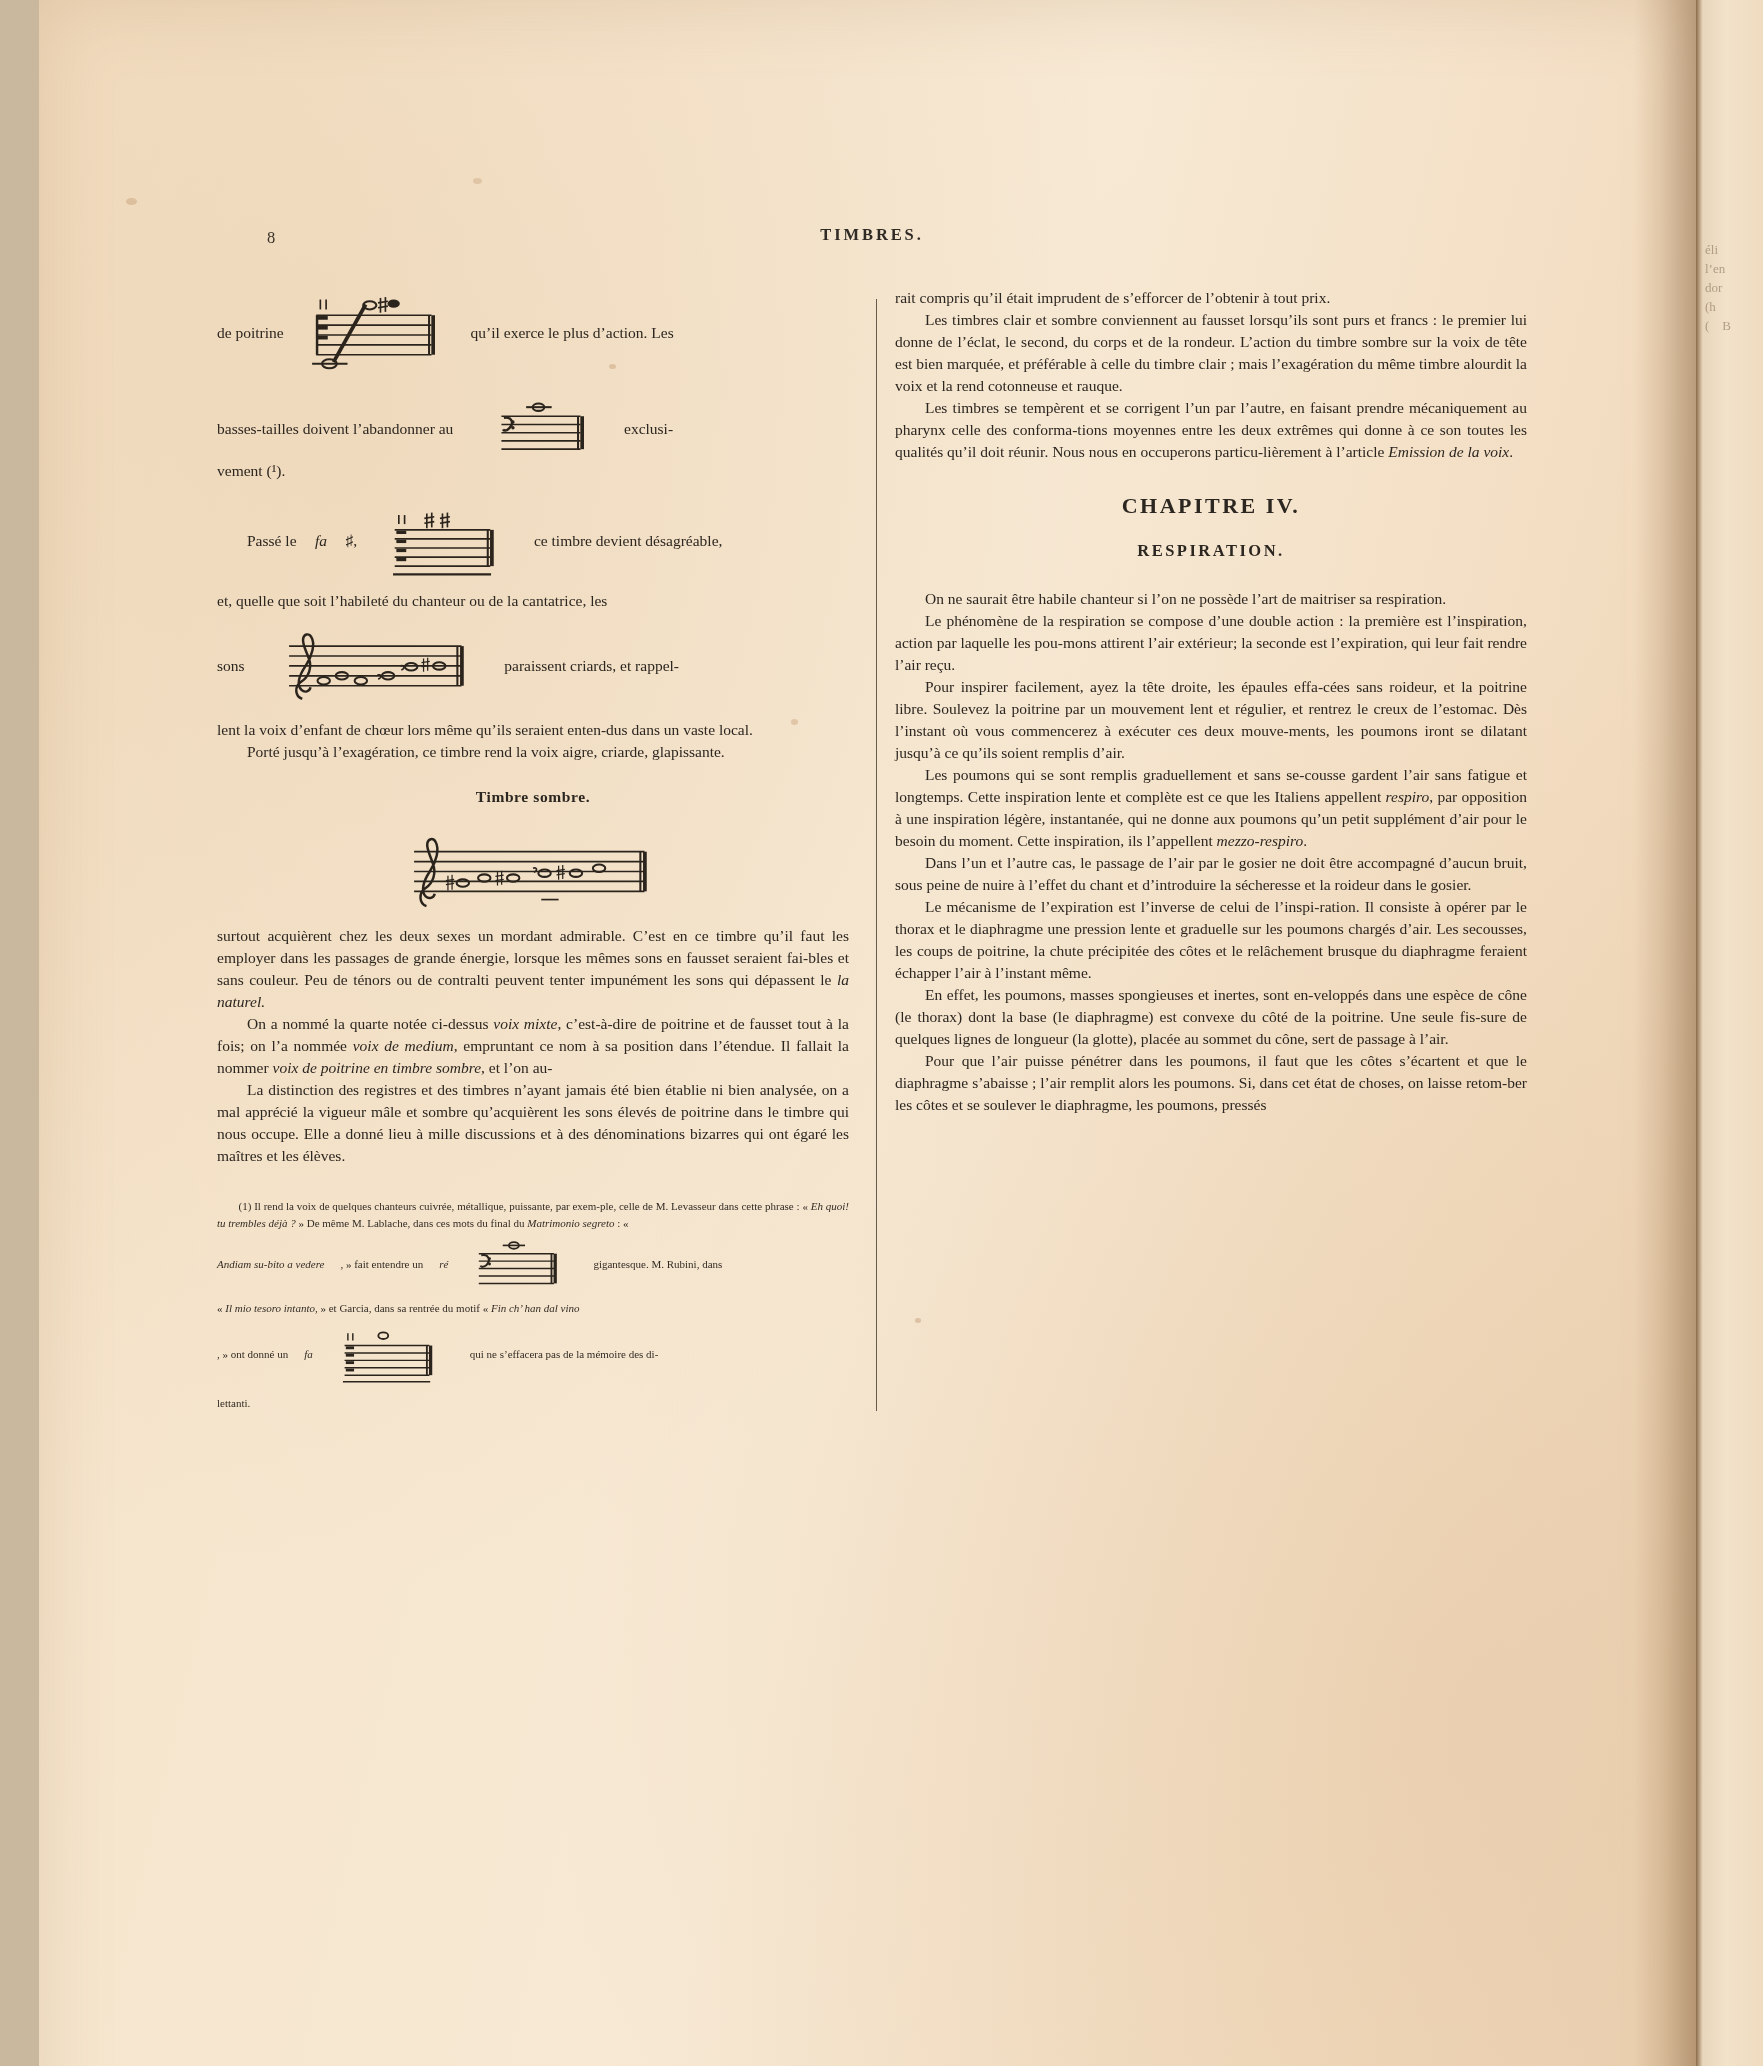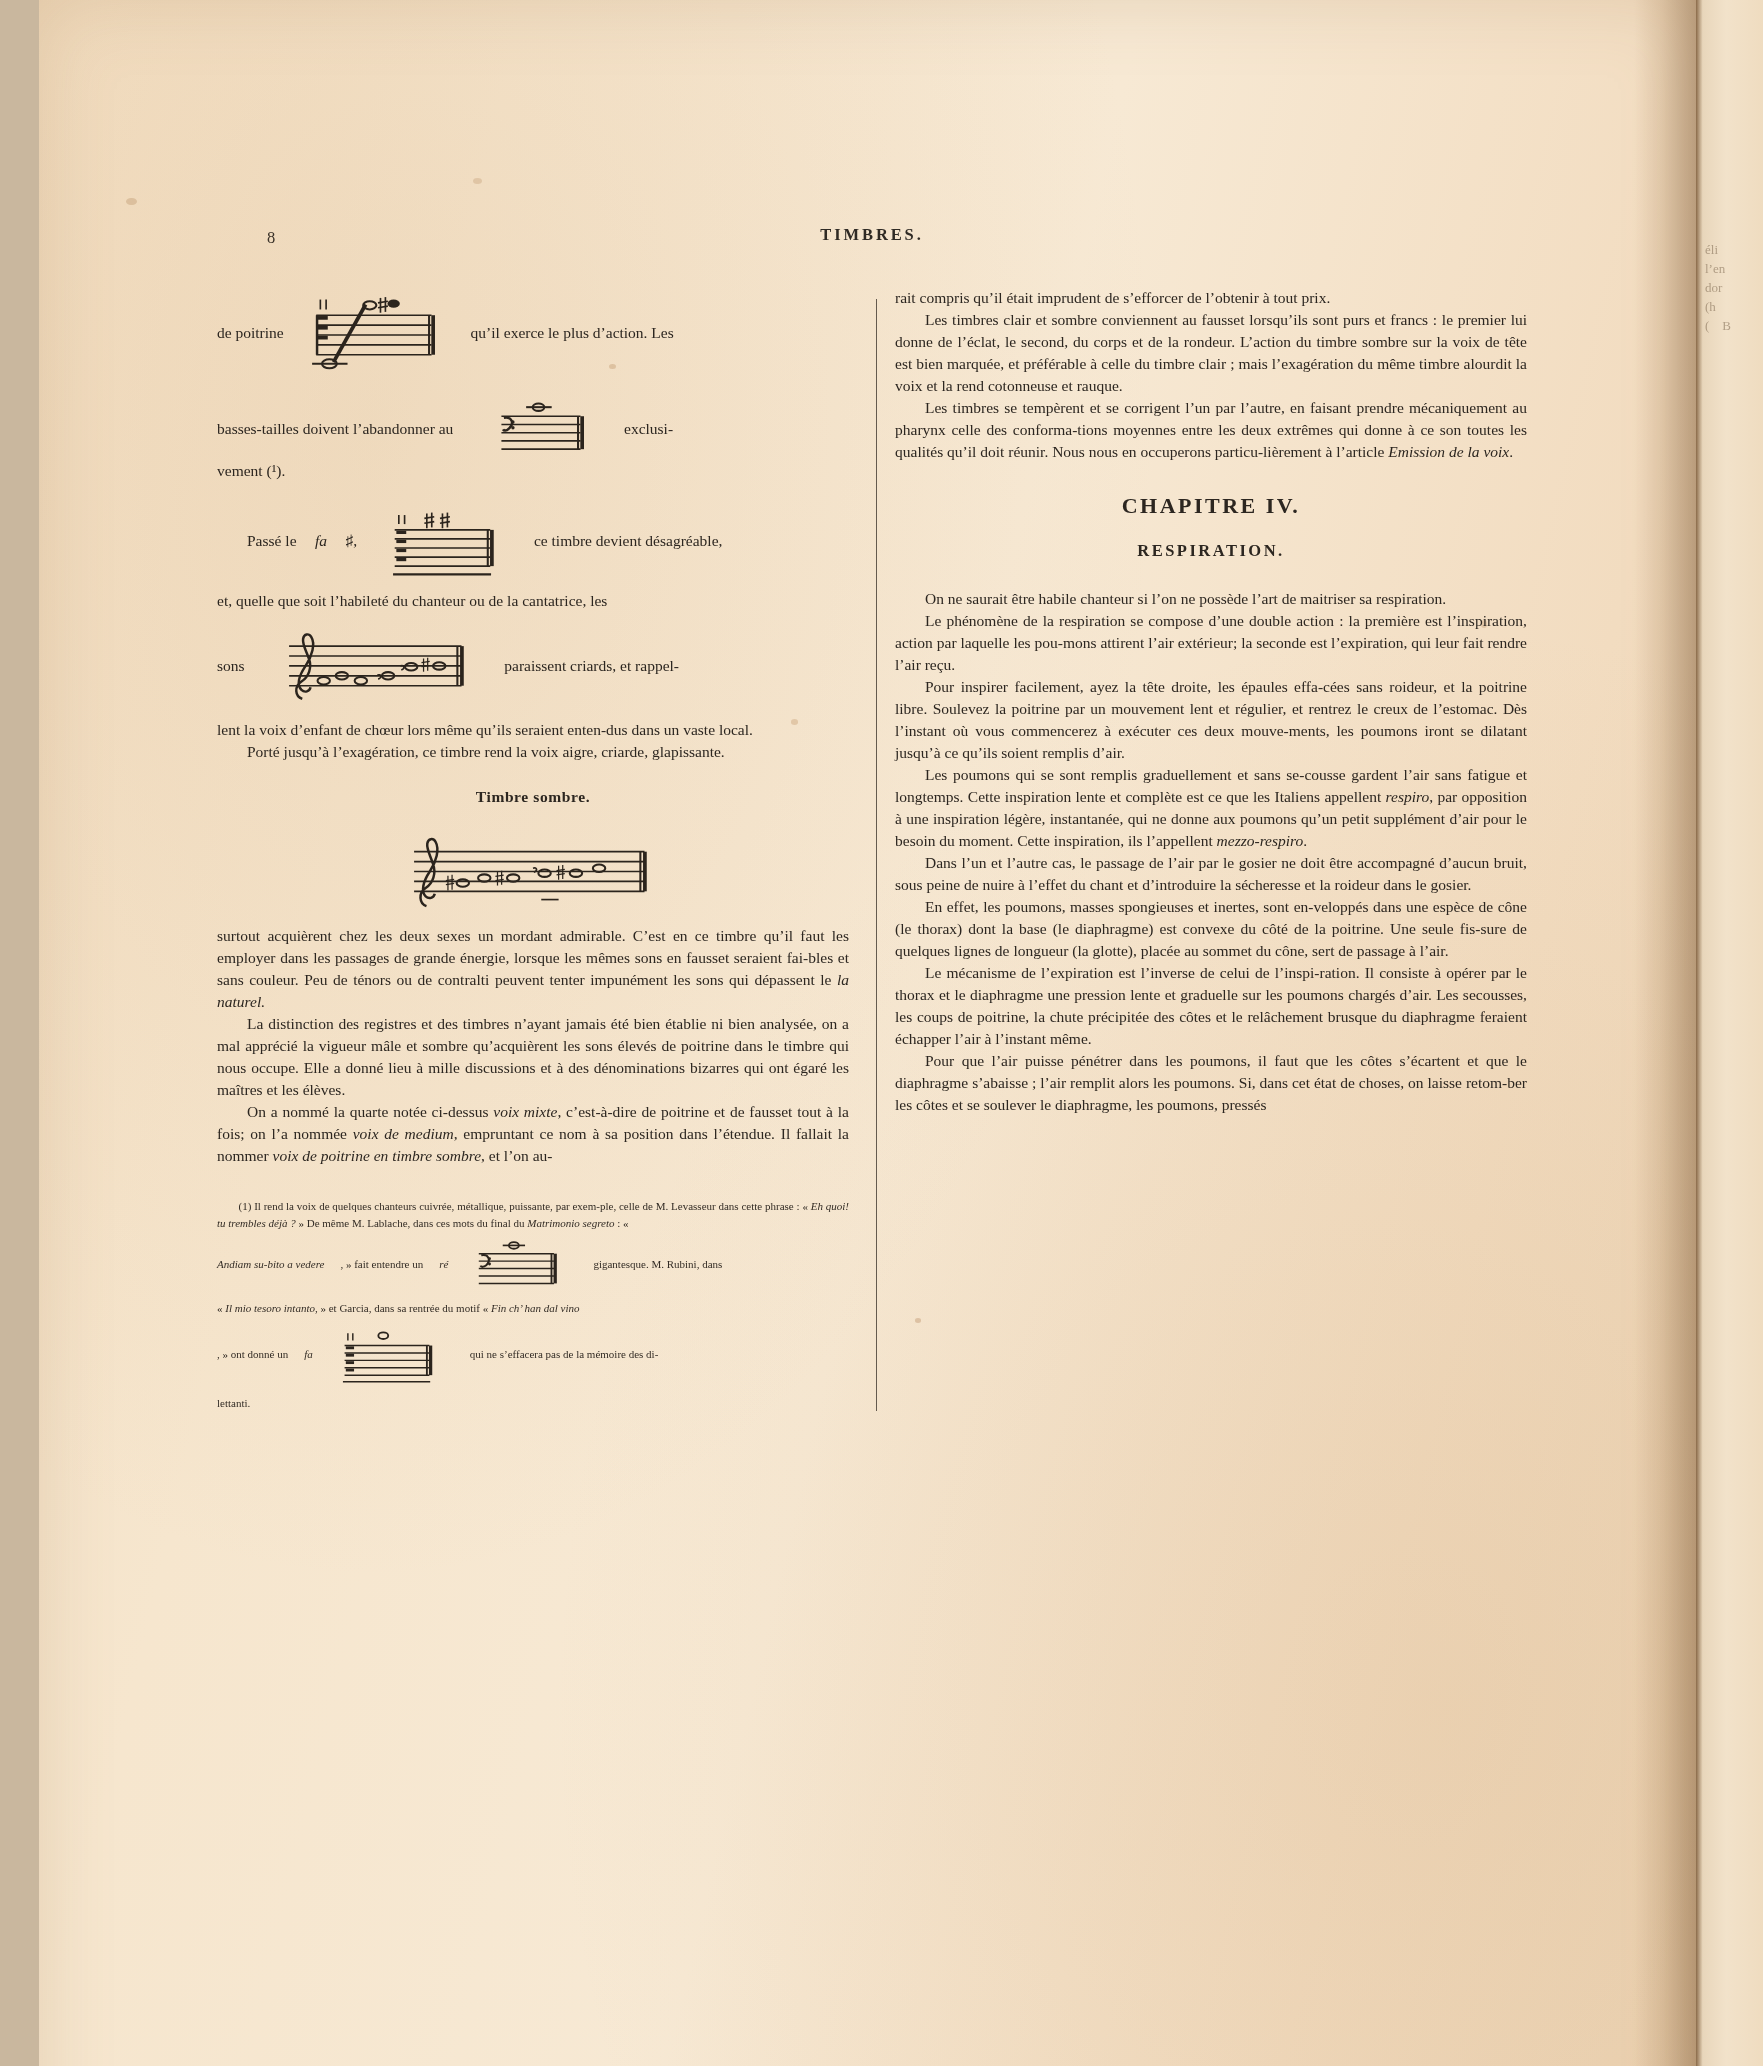--- a/index.html
+++ b/index.html
@@ -313,23 +313,23 @@
                 <line x1="367" y1="108" x2="387" y2="105"></line>
             </g>
             <ellipse cx="414" cy="104" rx="15" ry="9" fill="none" stroke="#2b241d" stroke-width="5"></ellipse>
             <ellipse cx="470" cy="92" rx="15" ry="9" fill="none" stroke="#2b241d" stroke-width="5"></ellipse>
           </svg>
         </span>
       </div>
 
       <p class="noind"><span>surtout acquièrent chez les deux sexes un mordant admirable. C’est en ce timbre qu’il faut les employer dans les passages de grande énergie, lorsque les mêmes sons en fausset seraient fai-bles et sans couleur. Peu de ténors ou de contralti peuvent tenter impunément les sons qui dépassent le </span><span class="ital">la naturel.</span></p>
 
+      <p><span>On a nommé la quarte notée ci-dessus </span><span class="ital">voix mixte</span><span>, c’est-à-dire de poitrine et de fausset tout à la fois; on l’a nommée </span><span class="ital">voix de medium</span><span>, empruntant ce nom à sa position dans l’étendue. Il fallait la nommer </span><span class="ital">voix de poitrine en timbre sombre</span><span>, et l’on au-</span></p>
+
       <p>La distinction des registres et des timbres n’ayant jamais été bien établie ni bien analysée, on a mal apprécié la vigueur mâle et sombre qu’acquièrent les sons élevés de poitrine dans le timbre qui nous occupe. Elle a donné lieu à mille discussions et à des dénominations bizarres qui ont égaré les maîtres et les élèves.</p>
-
-      <p><span>On a nommé la quarte notée ci-dessus </span><span class="ital">voix mixte</span><span>, c’est-à-dire de poitrine et de fausset tout à la fois; on l’a nommée </span><span class="ital">voix de medium</span><span>, empruntant ce nom à sa position dans l’étendue. Il fallait la nommer </span><span class="ital">voix de poitrine en timbre sombre</span><span>, et l’on au-</span></p>
 
       <div class="footnote" style="margin-top:23px;">
         <div class="fn-sep"></div>
         <p style="text-align:justify;"><span>(1)</span><span> Il rend la voix de quelques chanteurs cuivrée, métallique, puissante, par exem-ple, celle de M. Levasseur dans cette phrase : « </span><span class="ital">Eh quoi! tu trembles déjà ?</span><span> » De même M. Lablache, dans ces mots du final du </span><span class="ital">Matrimonio segreto</span><span> : « </span></p>
 
         <div class="mline fnline" style="margin-top:5px;">
           <span class="ital">Andiam su-bito a vedere</span>
           <span>, » fait entendre un </span>
           <span class="ital">ré</span>
           <span class="music" style="margin:0 9px 0 9px;">
@@ -394,22 +394,22 @@
       <p><span>Les timbres se tempèrent et se corrigent l’un par l’autre, en faisant prendre mécaniquement au pharynx celle des conforma-tions moyennes entre les deux extrêmes qui donne à ce son toutes les qualités qu’il doit réunir. Nous nous en occuperons particu-lièrement à l’article </span><span class="ital">Emission de la voix</span><span>.</span></p>
 
       <p class="chapitre">CHAPITRE IV.</p>
       <p class="sectitle">RESPIRATION.</p>
 
       <p>On ne saurait être habile chanteur si l’on ne possède l’art de maitriser sa respiration.</p>
       <p>Le phénomène de la respiration se compose d’une double action : la première est l’inspiration, action par laquelle les pou-mons attirent l’air extérieur; la seconde est l’expiration, qui leur fait rendre l’air reçu.</p>
       <p>Pour inspirer facilement, ayez la tête droite, les épaules effa-cées sans roideur, et la poitrine libre. Soulevez la poitrine par un mouvement lent et régulier, et rentrez le creux de l’estomac. Dès l’instant où vous commencerez à exécuter ces deux mouve-ments, les poumons iront se dilatant jusqu’à ce qu’ils soient remplis d’air.</p>
       <p><span>Les poumons qui se sont remplis graduellement et sans se-cousse gardent l’air sans fatigue et longtemps. Cette inspiration lente et complète est ce que les Italiens appellent </span><span class="ital">respiro</span><span>, par opposition à une inspiration légère, instantanée, qui ne donne aux poumons qu’un petit supplément d’air pour le besoin du moment. Cette inspiration, ils l’appellent </span><span class="ital">mezzo-respiro</span><span>.</span></p>
       <p>Dans l’un et l’autre cas, le passage de l’air par le gosier ne doit être accompagné d’aucun bruit, sous peine de nuire à l’effet du chant et d’introduire la sécheresse et la roideur dans le gosier.</p>
+      <p>Le mécanisme de l’expiration est l’inverse de celui de l’inspi-ration. Il consiste à opérer par le thorax et le diaphragme une pression lente et graduelle sur les poumons chargés d’air. Les secousses, les coups de poitrine, la chute précipitée des côtes et le relâchement brusque du diaphragme feraient échapper l’air à l’instant même.</p>
       <p>En effet, les poumons, masses spongieuses et inertes, sont en-veloppés dans une espèce de cône (le thorax) dont la base (le diaphragme) est convexe du côté de la poitrine. Une seule fis-sure de quelques lignes de longueur (la glotte), placée au sommet du cône, sert de passage à l’air.</p>
-      <p>Le mécanisme de l’expiration est l’inverse de celui de l’inspi-ration. Il consiste à opérer par le thorax et le diaphragme une pression lente et graduelle sur les poumons chargés d’air. Les secousses, les coups de poitrine, la chute précipitée des côtes et le relâchement brusque du diaphragme feraient échapper l’air à l’instant même.</p>
       <p>Pour que l’air puisse pénétrer dans les poumons, il faut que les côtes s’écartent et que le diaphragme s’abaisse ; l’air remplit alors les poumons. Si, dans cet état de choses, on laisse retom-ber les côtes et se soulever le diaphragme, les poumons, pressés</p>
 
     </div>
 
   </div>
 </div>
 
 <div id="next-page">
   <div class="ghost">éli l’en dor (h ( B</div>
 </div>

